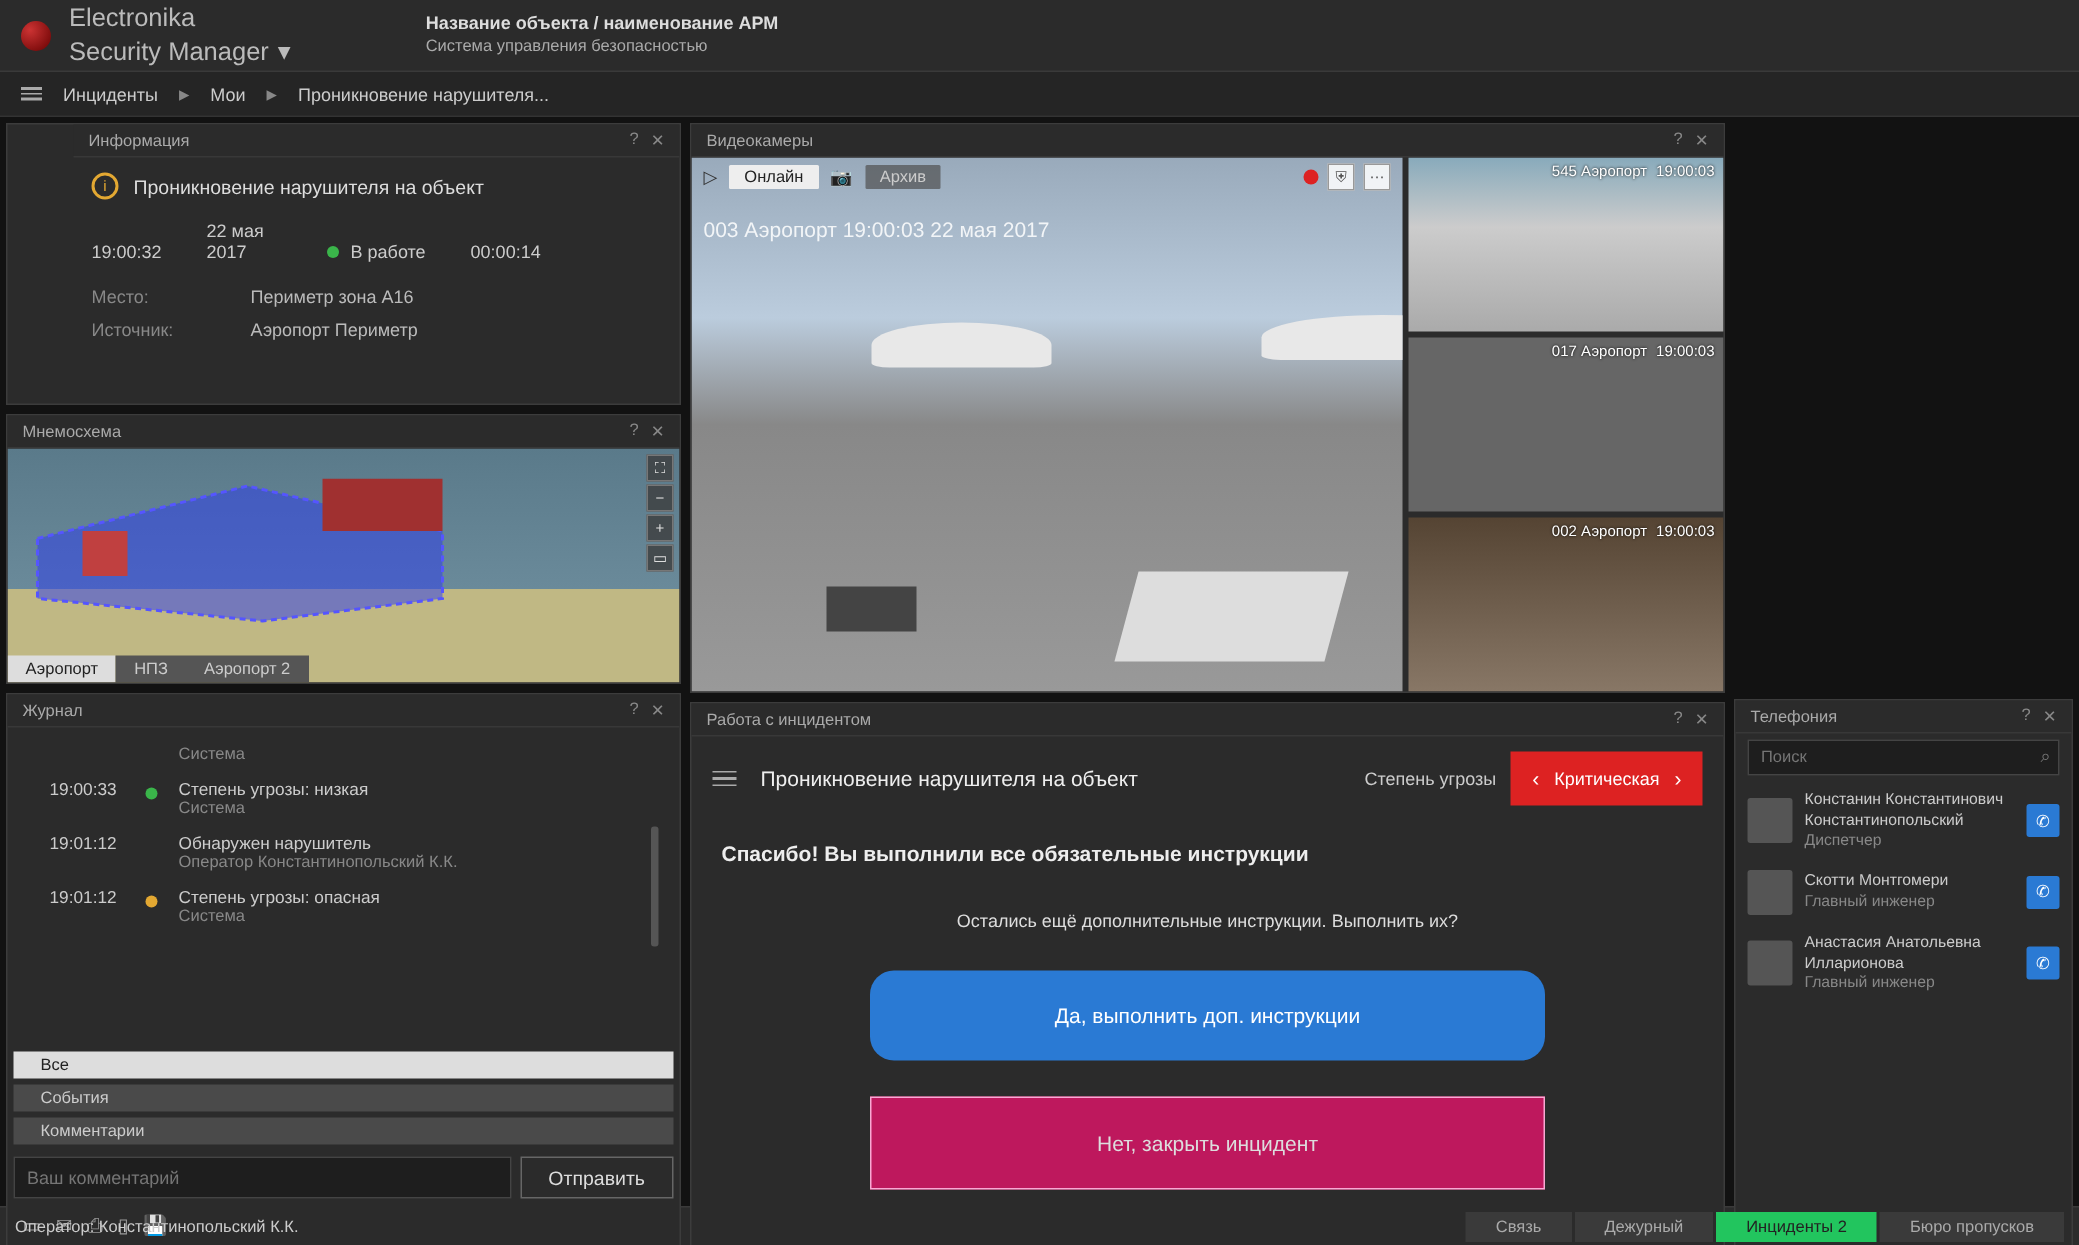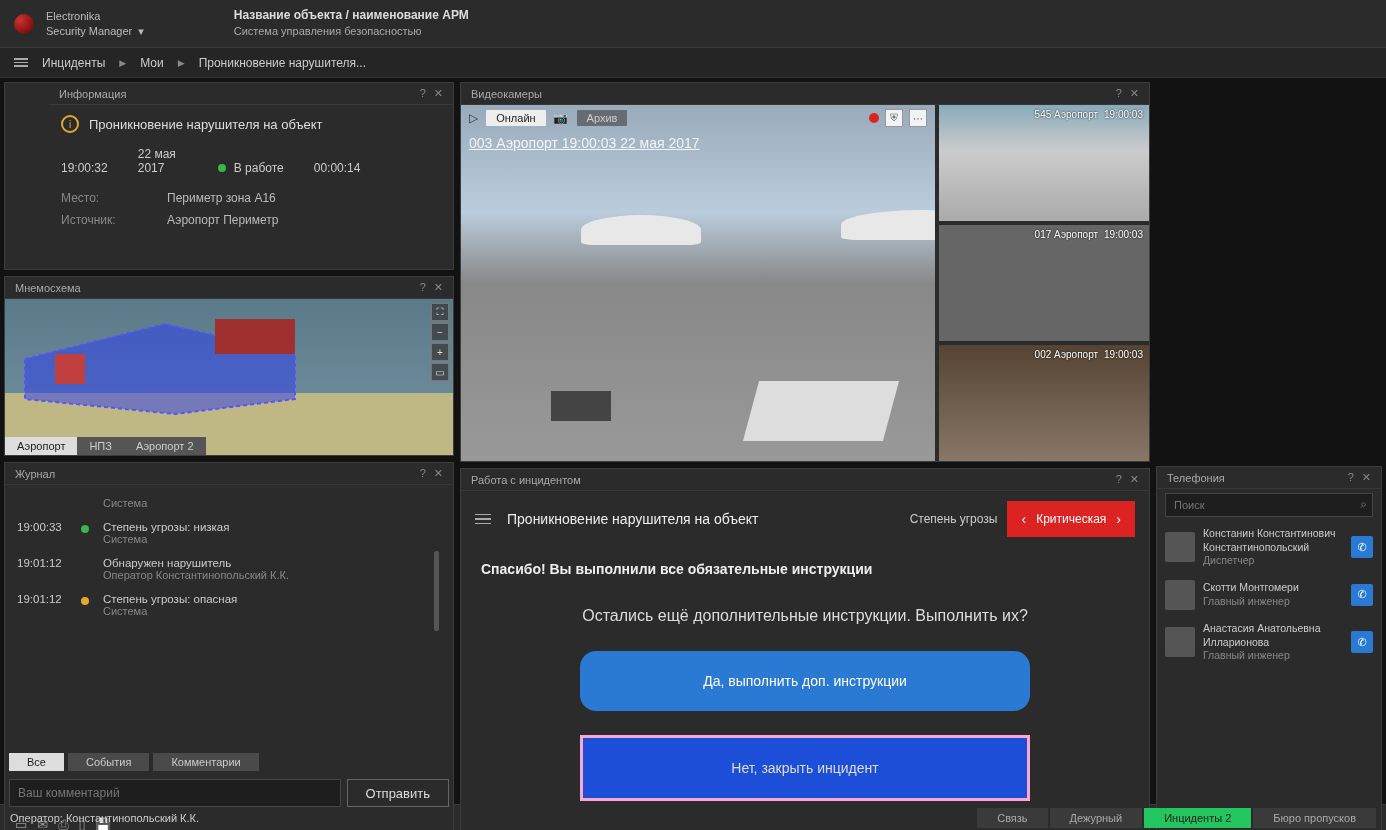--- a/index.html
+++ b/index.html
@@ -19,21 +19,21 @@
   background: #2b2b2b;
   border-bottom: 1px solid #3a3a3a;
   padding: 0 14px;
 }
 .logo {
   width: 20px; height: 20px;
   background: radial-gradient(circle at 30% 30%, #c33, #600);
   border-radius: 50%;
   margin-right: 12px;
 }
-.brand { line-height: 1.3; font-size: 11px; color: #bbb; }
+.brand { line-height: 1.3; font-size: 17px; color: #bbb; }
 .brand-line2 { display: flex; align-items: flex-start; gap: 6px; }
 .title-block { margin-left: 90px; line-height: 1.4; }
 .title-main { font-weight: bold; font-size: 12px; color: #ddd; }
 .title-sub { font-size: 11px; color: #aaa; }
 .breadcrumb {
   display: flex; align-items: center; gap: 14px; height: 30px;
   background: #252525; padding: 0 14px; border-bottom: 1px solid #333;
   font-size: 12px;
 }
 .bc-sep { color: #888; font-size: 9px; }
@@ -87,28 +87,28 @@
 }
 .mnemo-poly { position: absolute; left: 10px; top: 20px; width: 320px; height: 100px;}
 .mnemo-tabs { position: absolute; bottom: 0; left: 0; display: flex;}
 .mnemo-tab { padding: 3px 12px; background: #555; color: #ccc; font-size: 11px;}
 .mnemo-tab.active { background: #ddd; color: #222; }
 .mnemo-tools { position: absolute; right: 4px; top: 4px; display: flex; flex-direction: column; gap: 2px;}
 .mnemo-tools button { width: 18px; height: 18px; background: rgba(60,60,60,0.8); border:1px solid #777; color:#ddd; font-size:10px; cursor:pointer;}
 
 
 .journal-panel { flex: 1; }
-.journal-list { height: 200px; overflow-y: auto; position: relative;}
+.journal-list { height: 200px; overflow-y: auto; position: relative; margin-left: 16px;}
 .journal-row { display: grid; grid-template-columns: 56px 14px 1fr; gap: 8px; padding: 6px 0; font-size: 11.5px; align-items: start;}
 .journal-row .dot { width: 8px; height: 8px; border-radius: 50%; margin-top: 4px;}
 .journal-row .dot.green { background: #3ab54a;}
 .journal-row .dot.orange { background: #e3a832;}
 .journal-sub { color: #888; font-size: 11px;}
 .journal-scroll { position: absolute; right: 2px; top: 60px; width: 5px; height: 80px; background: #555; border-radius: 2px;}
-.journal-tabs { display: flex; gap: 4px; padding: 4px;}
+.journal-tabs { display: flex; gap: 4px; padding: 4px; flex-direction: column;}
 .jtab { flex: 0 0 auto; padding: 3px 18px; background: #4a4a4a; color: #ccc; font-size: 11px; cursor:pointer;}
 .jtab.active { background: #ddd; color: #222;}
 .comment-row { display: flex; gap: 6px; padding: 4px;}
 .comment-input { flex: 1; background: #1e1e1e; border: 1px solid #444; padding: 6px 8px; color: #999; font-size: 12px;}
 .send-btn { background: #2b2b2b; border: 1px solid #666; color: #ddd; padding: 0 18px; font-size: 13px; cursor:pointer;}
 .journal-icons { display: flex; gap: 10px; padding: 6px 10px; color: #999; font-size: 13px;}
 
 
 .video-panel { height: 380px; }
 .video-body { padding: 0; display: flex; gap: 4px; }
@@ -118,21 +118,21 @@
   overflow: hidden;
 }
 .cam-toolbar { position: absolute; top: 0; left: 0; right: 0; display: flex; align-items: center;
   justify-content: space-between; padding: 4px 8px; }
 .cam-left { display: flex; align-items: center; gap: 8px;}
 .cam-btn { padding: 2px 10px; background: #eee; color: #222; font-size: 11px; border-radius: 1px;}
 .cam-btn.dark { background: rgba(80,80,80,0.7); color: #ccc;}
 .cam-right { display: flex; align-items: center; gap: 6px;}
 .rec-dot { width: 10px; height: 10px; border-radius: 50%; background: #d22;}
 .cam-icon { width: 18px; height: 18px; background: rgba(255,255,255,0.85); border: 1px solid #999; display:flex;align-items:center;justify-content:center;color:#555; font-size:10px;}
-.cam-overlay { position: absolute; left: 8px; top: 30px; color: rgba(255,255,255,0.85); font-size: 14px; font-weight: 500; text-decoration: underline;}
+.cam-overlay { position: absolute; left: 8px; top: 40px; color: rgba(255,255,255,0.85); font-size: 14px; font-weight: 500;}
 .airport-scene { position: absolute; top: 100px; left: 0; right: 0; bottom: 0;}
 .plane { position:absolute; width:120px;height:30px;background:#e8e8e8;border-radius:50% 50% 10% 10%;}
 .truck { position:absolute; bottom:40px; left:90px; width:60px; height:30px; background:#444;}
 .stairs { position:absolute; bottom:20px; left:290px; width:140px; height:60px; background:#ddd; transform: skewX(-15deg);}
 
 .thumb-col { width: 210px; display: flex; flex-direction: column; gap: 4px;}
 .thumb { flex: 1; position: relative; background: #4a5a6a; overflow:hidden;}
 .thumb.bw { filter: grayscale(1); background: #666;}
 .thumb-label { position:absolute; top: 4px; right: 6px; font-size: 10px; color: #fff; text-shadow: 0 0 2px #000; display:flex; gap:6px;}
 
@@ -141,24 +141,24 @@
 .incident-head-row { display: flex; align-items: center; justify-content: space-between; padding: 10px 14px; }
 .incident-name { display: flex; align-items: center; gap: 16px; font-size: 14px; color: #eee;}
 .ham2 { display: flex; flex-direction: column; gap: 3px;}
 .ham2 span { width: 16px; height: 1.5px; background: #aaa;}
 .threat-row { display: flex; align-items: center; gap: 0;}
 .threat-label { font-size: 12px; color: #ccc; margin-right: 10px;}
 .threat-badge { background: #d22; color: #fff; font-weight: 500; padding: 10px 14px; display: flex; align-items: center; gap: 10px;}
 .chev { font-size: 14px; }
 .incident-body { padding: 14px 20px; text-align:center;}
 .thanks { font-weight: 600; font-size: 14px; color: #eee; text-align: left; margin-bottom: 30px;}
-.question { font-size: 16px; margin-bottom: 26px; color: #ddd;}
+.question { font-size: 12px; margin-bottom: 26px; color: #ddd;}
 .big-btn { display: block; width: 450px; margin: 0 auto 24px; padding: 22px 10px; font-size: 14px; font-weight: 500; cursor:pointer; border:none;}
 .big-btn.primary { background: #2a7ad4; color: #fff; border-radius: 16px;}
-.big-btn.secondary { background: #1d4ed8; color: #ddd; border: 3px solid #f9a8d4;}
+.big-btn.secondary { background: #be185d; color: #ddd; border: 1px solid #f9a8d4;}
 
 
 .tel-panel { flex: 1; }
 .tel-tabs { display: flex; justify-content: space-between; padding: 8px 12px; font-size: 12px; color: #aaa;}
 .search-row { padding: 4px 8px; }
 .search-input { width: 100%; background: #1e1e1e; border: 1px solid #444; padding: 5px 8px; color: #888; font-size: 11px;}
 .contact { display: flex; align-items: center; gap: 8px; padding: 6px 8px;}
 .avatar { width: 30px; height: 30px; background: #555; border-radius: 2px; flex-shrink: 0;}
 .contact-info { flex: 1; font-size: 10.5px; line-height: 1.3;}
 .contact-role { color: #888;}

